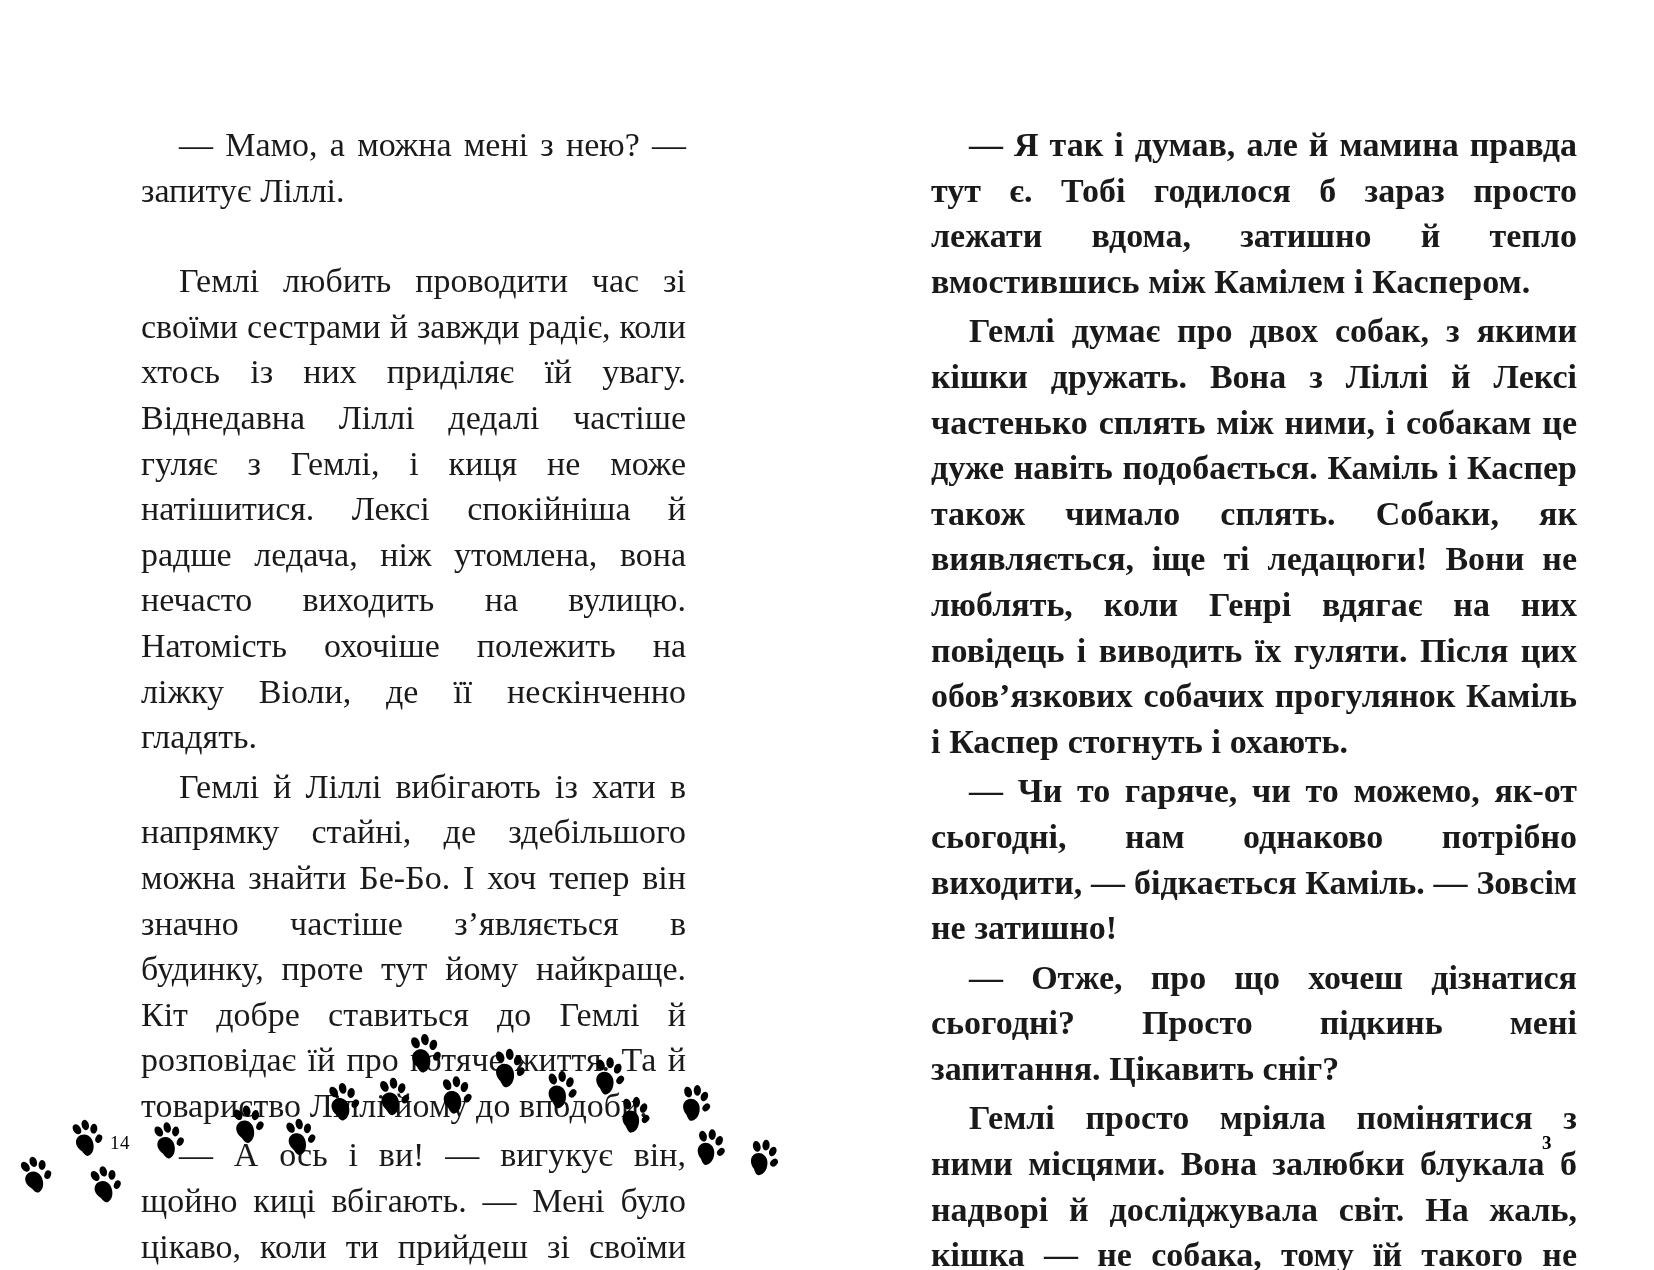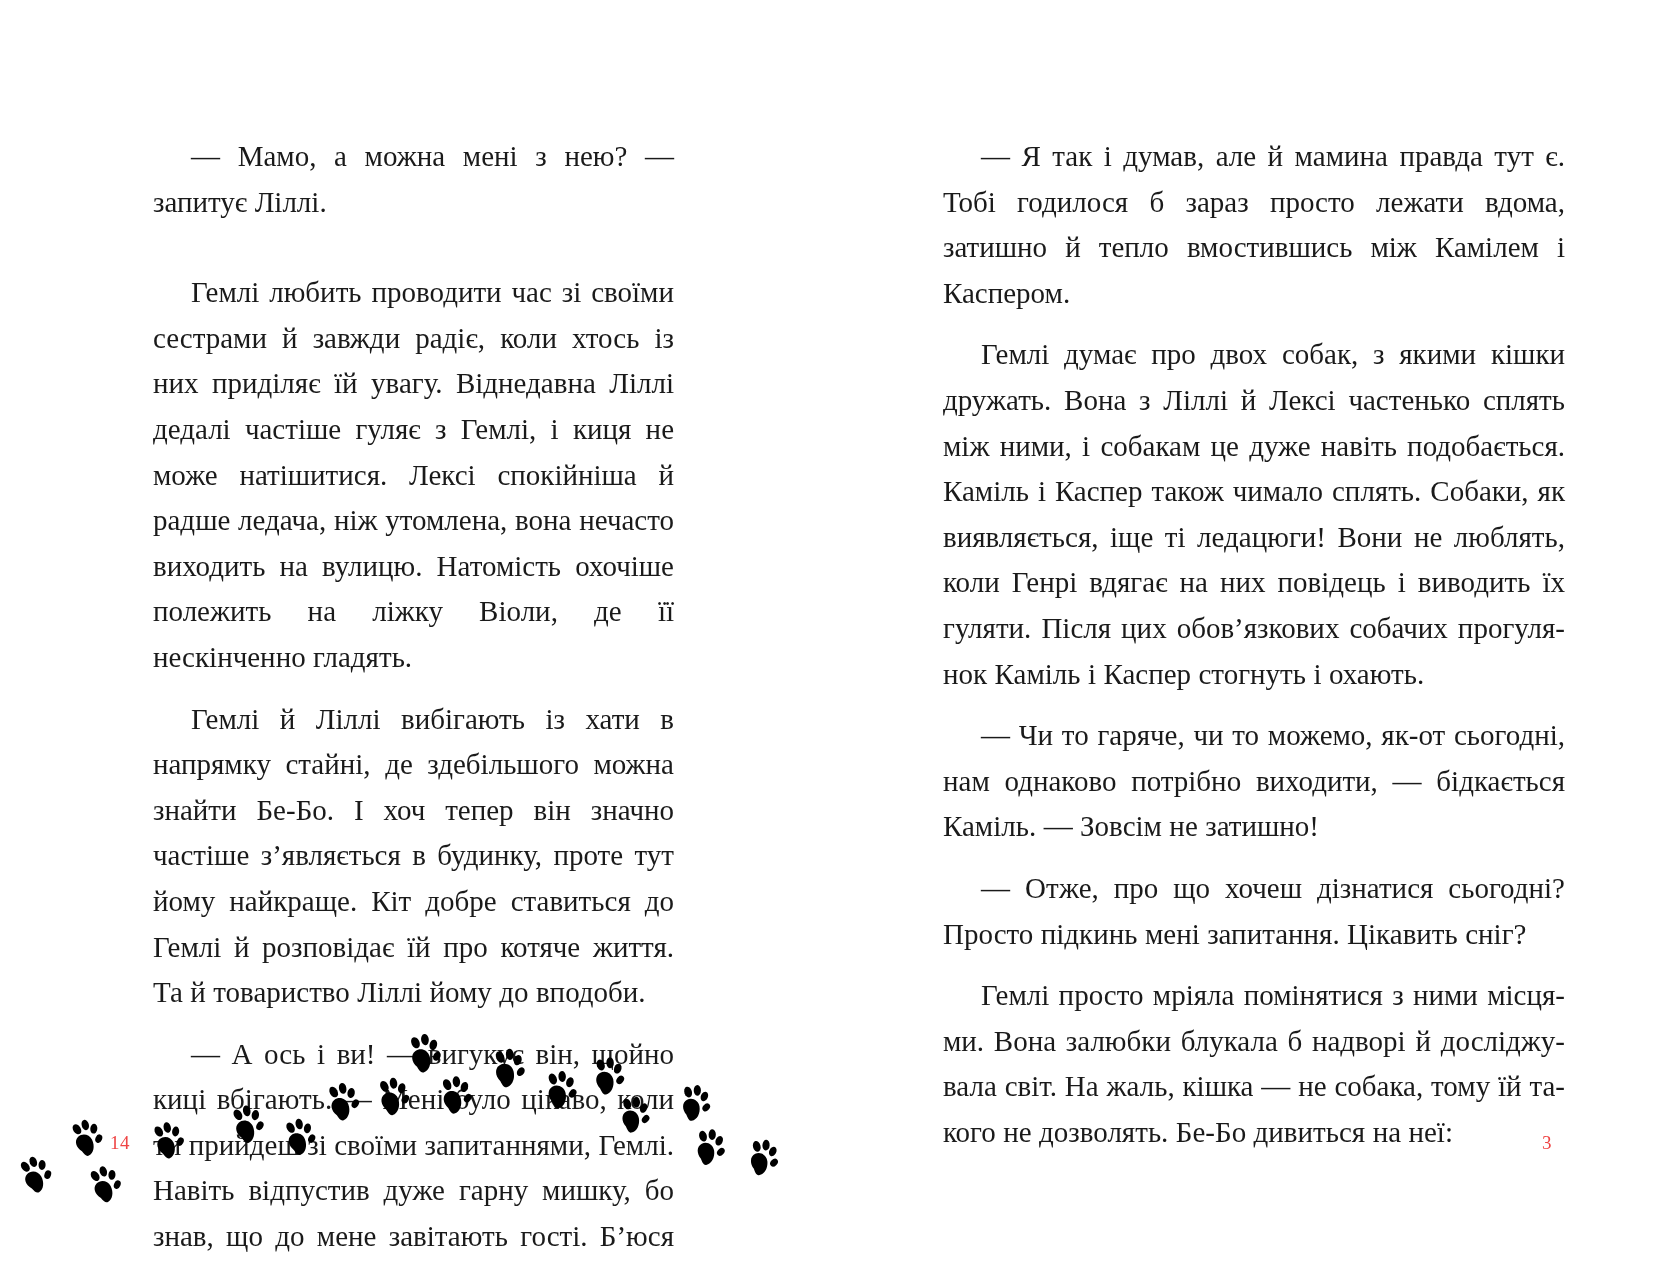--- a/index.html
+++ b/index.html
@@ -24,43 +24,43 @@
     display: flex;
     flex-direction: row;
   }
   .leaf {
     position: relative;
     width: 827px;
     height: 1270px;
     box-sizing: border-box;
   }
   .leaf-left  { padding: 118px 137px 0 137px; }
-  .leaf-right { padding: 118px 73px 0 100px; }
+  .leaf-right { padding: 118px 73px 0 100px; font-weight: bold; }
 
   .textblock {
     width: 100%;
   }
   p.para {
-    margin: 16px;
+    margin: 4px;
     text-align: justify;
     text-justify: inter-word;
-    font-size: 29px;
+    font-size: 34px;
     line-height: 45.6px;
     text-indent: 38px;
     hyphens: manual;
     word-spacing: 0.2px;
   }
   p.gap-before { margin-top: 45px; }
 
   .folio {
     position: absolute;
     bottom: 118px;
     font-size: 19px;
     line-height: 19px;
-    color: #ef4444;
+    color: #000000;
     letter-spacing: 0.5px;
     font-family: "Liberation Serif", "DejaVu Serif", serif;
   }
   .folio-left  { left: 110px; }
   .folio-right { right: 102px; }
 
   .paws {
     position: absolute;
     left: 0;
     top: 0;

